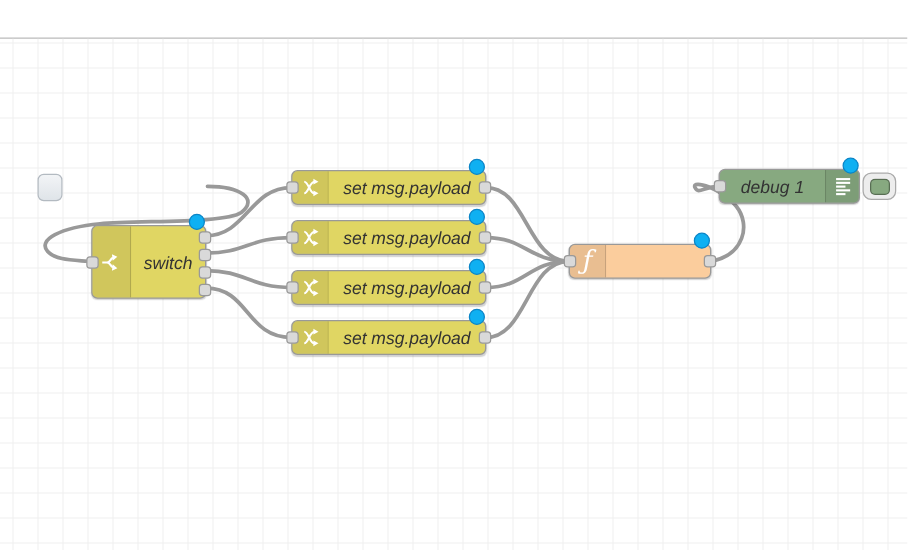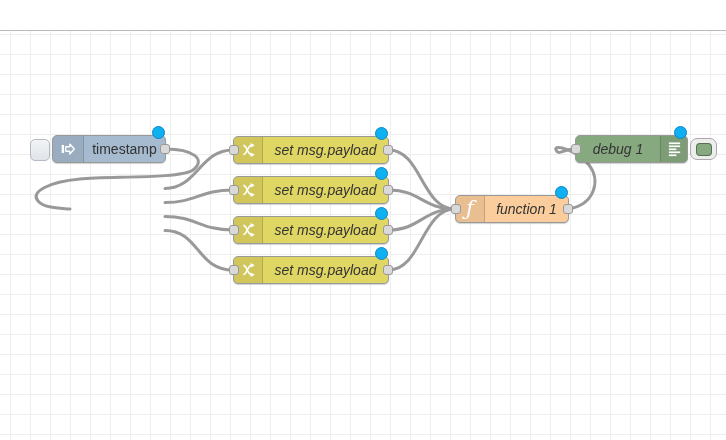--- a/index.html
+++ b/index.html
@@ -90,32 +90,38 @@
     <path d="M 165 230.5 C 199 230.5 197 270 233 270"></path>
     <path d="M 389 150 C 421 150 422 209 455 209"></path>
     <path d="M 389 190 C 420 190 423 209 455 209"></path>
     <path d="M 389 230 C 420 230 423 209 455 209"></path>
     <path d="M 389 270 C 421 270 422 209 455 209"></path>
     <path d="M 569 209 C 595 204 601 180 589 165 C 578 151 553 143 556 150 C 559 156 563 149 575 149"></path>
   </svg>
 
   <div class="injectBtn"></div>
 
-  <div class="node node-inject" style="left:52px;top:135px;width:114px;height:28px;">
+
+  <div class="node node-yellow" style="left:73px;top:180px;width:92px;height:59px;">
     <div class="iconRegion left" style="width:30px;">
-      <svg width="18" height="18" viewBox="0 0 20 20">
-        <rect x="3" y="5.5" width="2.6" height="9" fill="#ffffff"></rect>
-        <polygon points="7.5,7.5 12,7.5 12,4.5 17,10 12,15.5 12,12.5 7.5,12.5" fill="none" stroke="#ffffff" stroke-width="1.5" stroke-linejoin="round"></polygon>
-      </svg>
-    </div>
-    <span class="label">timestamp</span>
-    <div class="port out"></div>
-    <div class="dot"></div>
-  </div>
-
+      <svg width="18" height="20" viewBox="0 0 20 20">
+        <path d="M2 10 H6.5 C9 10 9 6.8 11.5 5.8" fill="none" stroke="#ffffff" stroke-width="1.9"></path>
+        <path d="M6.5 10 C9 10 9 13.2 11.5 14.2" fill="none" stroke="#ffffff" stroke-width="1.9"></path>
+        <polygon points="10.6,2.6 15.4,4.9 11.3,8.4" fill="#ffffff"></polygon>
+        <polygon points="10.6,17.4 15.4,15.1 11.3,11.6" fill="#ffffff"></polygon>
+      </svg>
+    </div>
+    <span class="label">switch</span>
+    <div class="port in"></div>
+    <div class="port sw" style="top:3.5px;"></div>
+    <div class="port sw" style="top:17.5px;"></div>
+    <div class="port sw" style="top:31.5px;"></div>
+    <div class="port sw" style="top:45.5px;"></div>
+    <div class="dot"></div>
+  </div>
 
   <div class="node node-yellow" style="left:233px;top:136px;width:156px;height:28px;">
     <div class="iconRegion left">
       <svg width="17" height="18" viewBox="0 0 20 20">
         <path d="M4 4.5 C8 4.5 9 15.5 13.5 15.5" fill="none" stroke="#ffffff" stroke-width="1.9"></path>
         <path d="M4 15.5 C8 15.5 9 4.5 13.5 4.5" fill="none" stroke="#ffffff" stroke-width="1.9"></path>
         <polygon points="12.6,1.8 17.4,4.5 12.6,7.2" fill="#ffffff"></polygon>
         <polygon points="12.6,12.8 17.4,15.5 12.6,18.2" fill="#ffffff"></polygon>
       </svg>
     </div>
@@ -167,21 +173,20 @@
     <span class="label">set msg.payload</span>
     <div class="port in"></div>
     <div class="port out"></div>
     <div class="dot"></div>
   </div>
 
   <div class="node node-function" style="left:455px;top:195px;width:114px;height:28px;">
     <div class="iconRegion left">
       <span class="fGlyph">ƒ</span>
     </div>
-    <span class="label italic">function 1</span>
     <div class="port in"></div>
     <div class="port out"></div>
     <div class="dot"></div>
   </div>
 
   <div class="node node-debug" style="left:575px;top:135px;width:113px;height:28px;">
     <span class="label italic">debug 1</span>
     <div class="iconRegion right" style="width:26px;">
       <svg width="15" height="18" viewBox="0 0 16 18">
         <rect x="2" y="2" width="12" height="1.8" fill="#ffffff"></rect>

